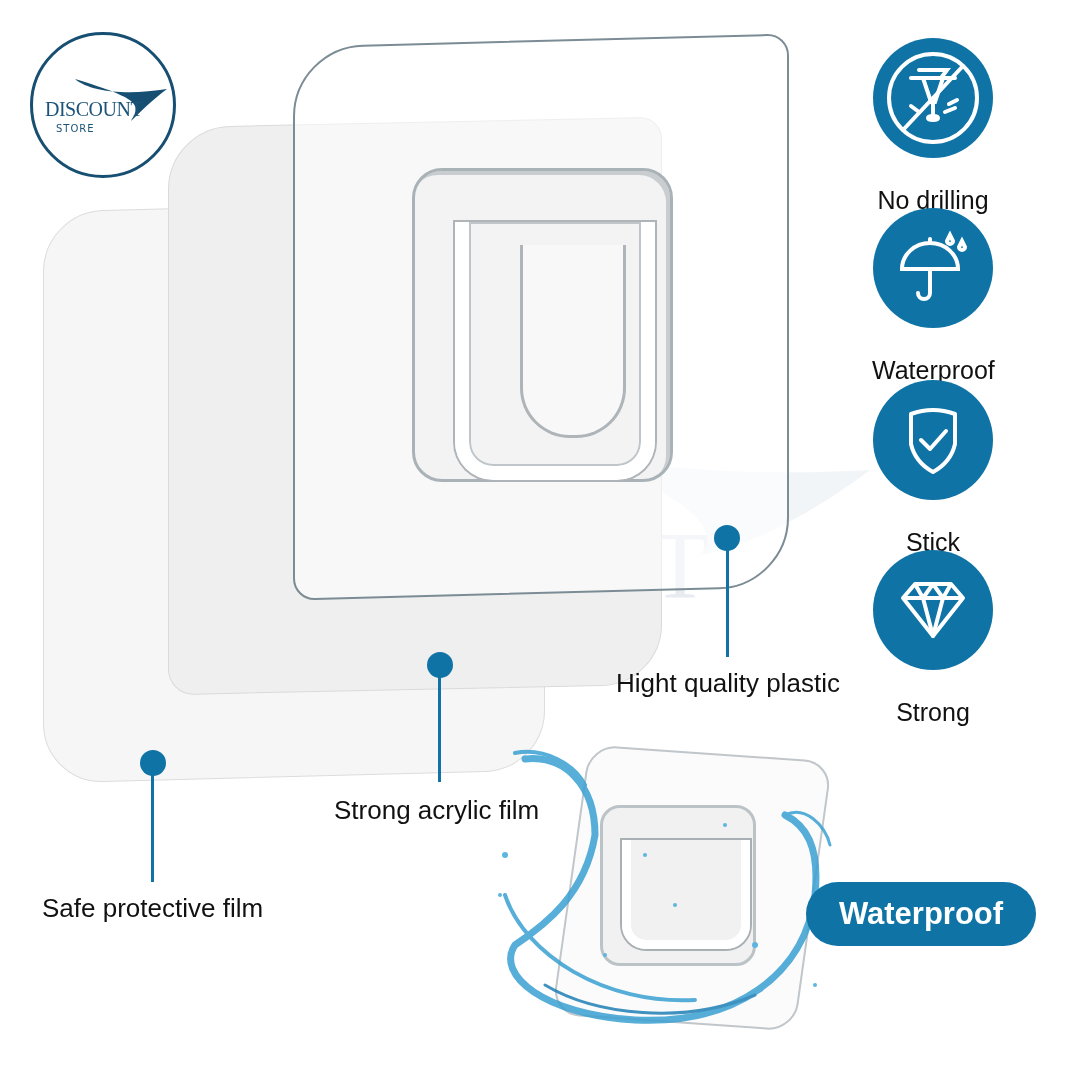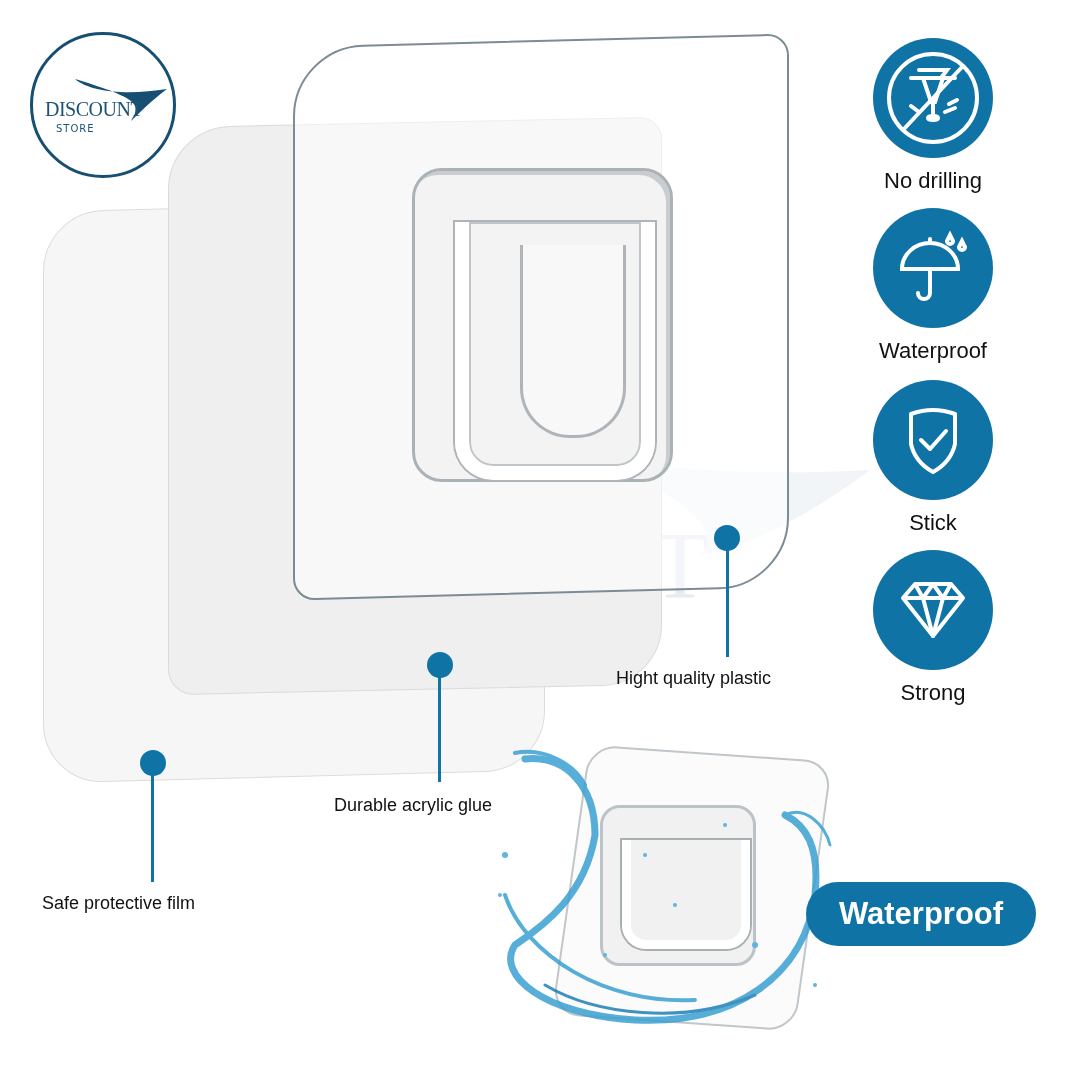--- a/index.html
+++ b/index.html
@@ -59,28 +59,28 @@
     box-sizing: border-box;
   }
   .hook-inner {
     left: 520px; top: 245px; width: 100px; height: 190px;
     border: 3px solid #aeb4b8; border-top: none; border-radius: 0 0 50px 50px;
     background: #f8f8f8;
   }
   
   .dot { width: 26px; height: 26px; border-radius: 50%; background: #0f73a5; }
   .line { width: 3px; background: #0f73a5; }
-  .callout-text { font-size: 18px; color: #111; white-space: nowrap; }
+  .callout-text { font-size: 26px; color: #111; white-space: nowrap; }
   
   .feature { left: 872px; width: 122px; text-align: center; }
   .feature .circle {
     width: 120px; height: 120px; border-radius: 50%; background: #0f73a5; margin: 0 auto;
     display: flex; align-items: center; justify-content: center;
   }
-  .feature .label { font-size: 22px; color: #111; margin-top: 10px; }
+  .feature .label { font-size: 25px; color: #111; margin-top: 28px; }
   
   .pill {
     left: 806px; top: 882px; width: 230px; height: 64px; border-radius: 32px;
     background: #0f73a5; color: #fff; font-weight: bold; font-size: 31px;
     display: flex; align-items: center; justify-content: center;
   }
   
   .wp-plate {
     left: 570px; top: 752px; width: 240px; height: 268px; border-radius: 28px;
     border: 2px solid #c0c6ca; background: #fbfbfb; transform: rotate(4deg) skewX(-4deg);
@@ -120,21 +120,21 @@
   <div class="logo-main">DISCOUNT</div>
   <div class="logo-sub">STORE</div>
 </div>
 
 <div class="abs dot" style="left:714px;top:525px"></div>
 <div class="abs line" style="left:726px;top:545px;height:112px"></div>
 <div class="abs callout-text" style="left:616px;top:668px">Hight quality plastic</div>
 
 <div class="abs dot" style="left:427px;top:652px"></div>
 <div class="abs line" style="left:438px;top:672px;height:110px"></div>
-<div class="abs callout-text" style="left:334px;top:795px">Durable acrylic glue</div>
+<div class="abs callout-text" style="left:334px;top:795px">Strong acrylic film</div>
 
 <div class="abs dot" style="left:140px;top:750px"></div>
 <div class="abs line" style="left:151px;top:770px;height:112px"></div>
 <div class="abs callout-text" style="left:42px;top:893px">Safe protective film</div>
 
 <div class="abs feature" style="top:38px">
   <div class="circle">
     <svg width="100" height="100" viewBox="0 0 100 100" fill="none" stroke="#fff" stroke-width="4" stroke-linecap="round">
       <circle cx="50" cy="50" r="44"></circle>
       <line x1="20" y1="82" x2="80" y2="18"></line>

